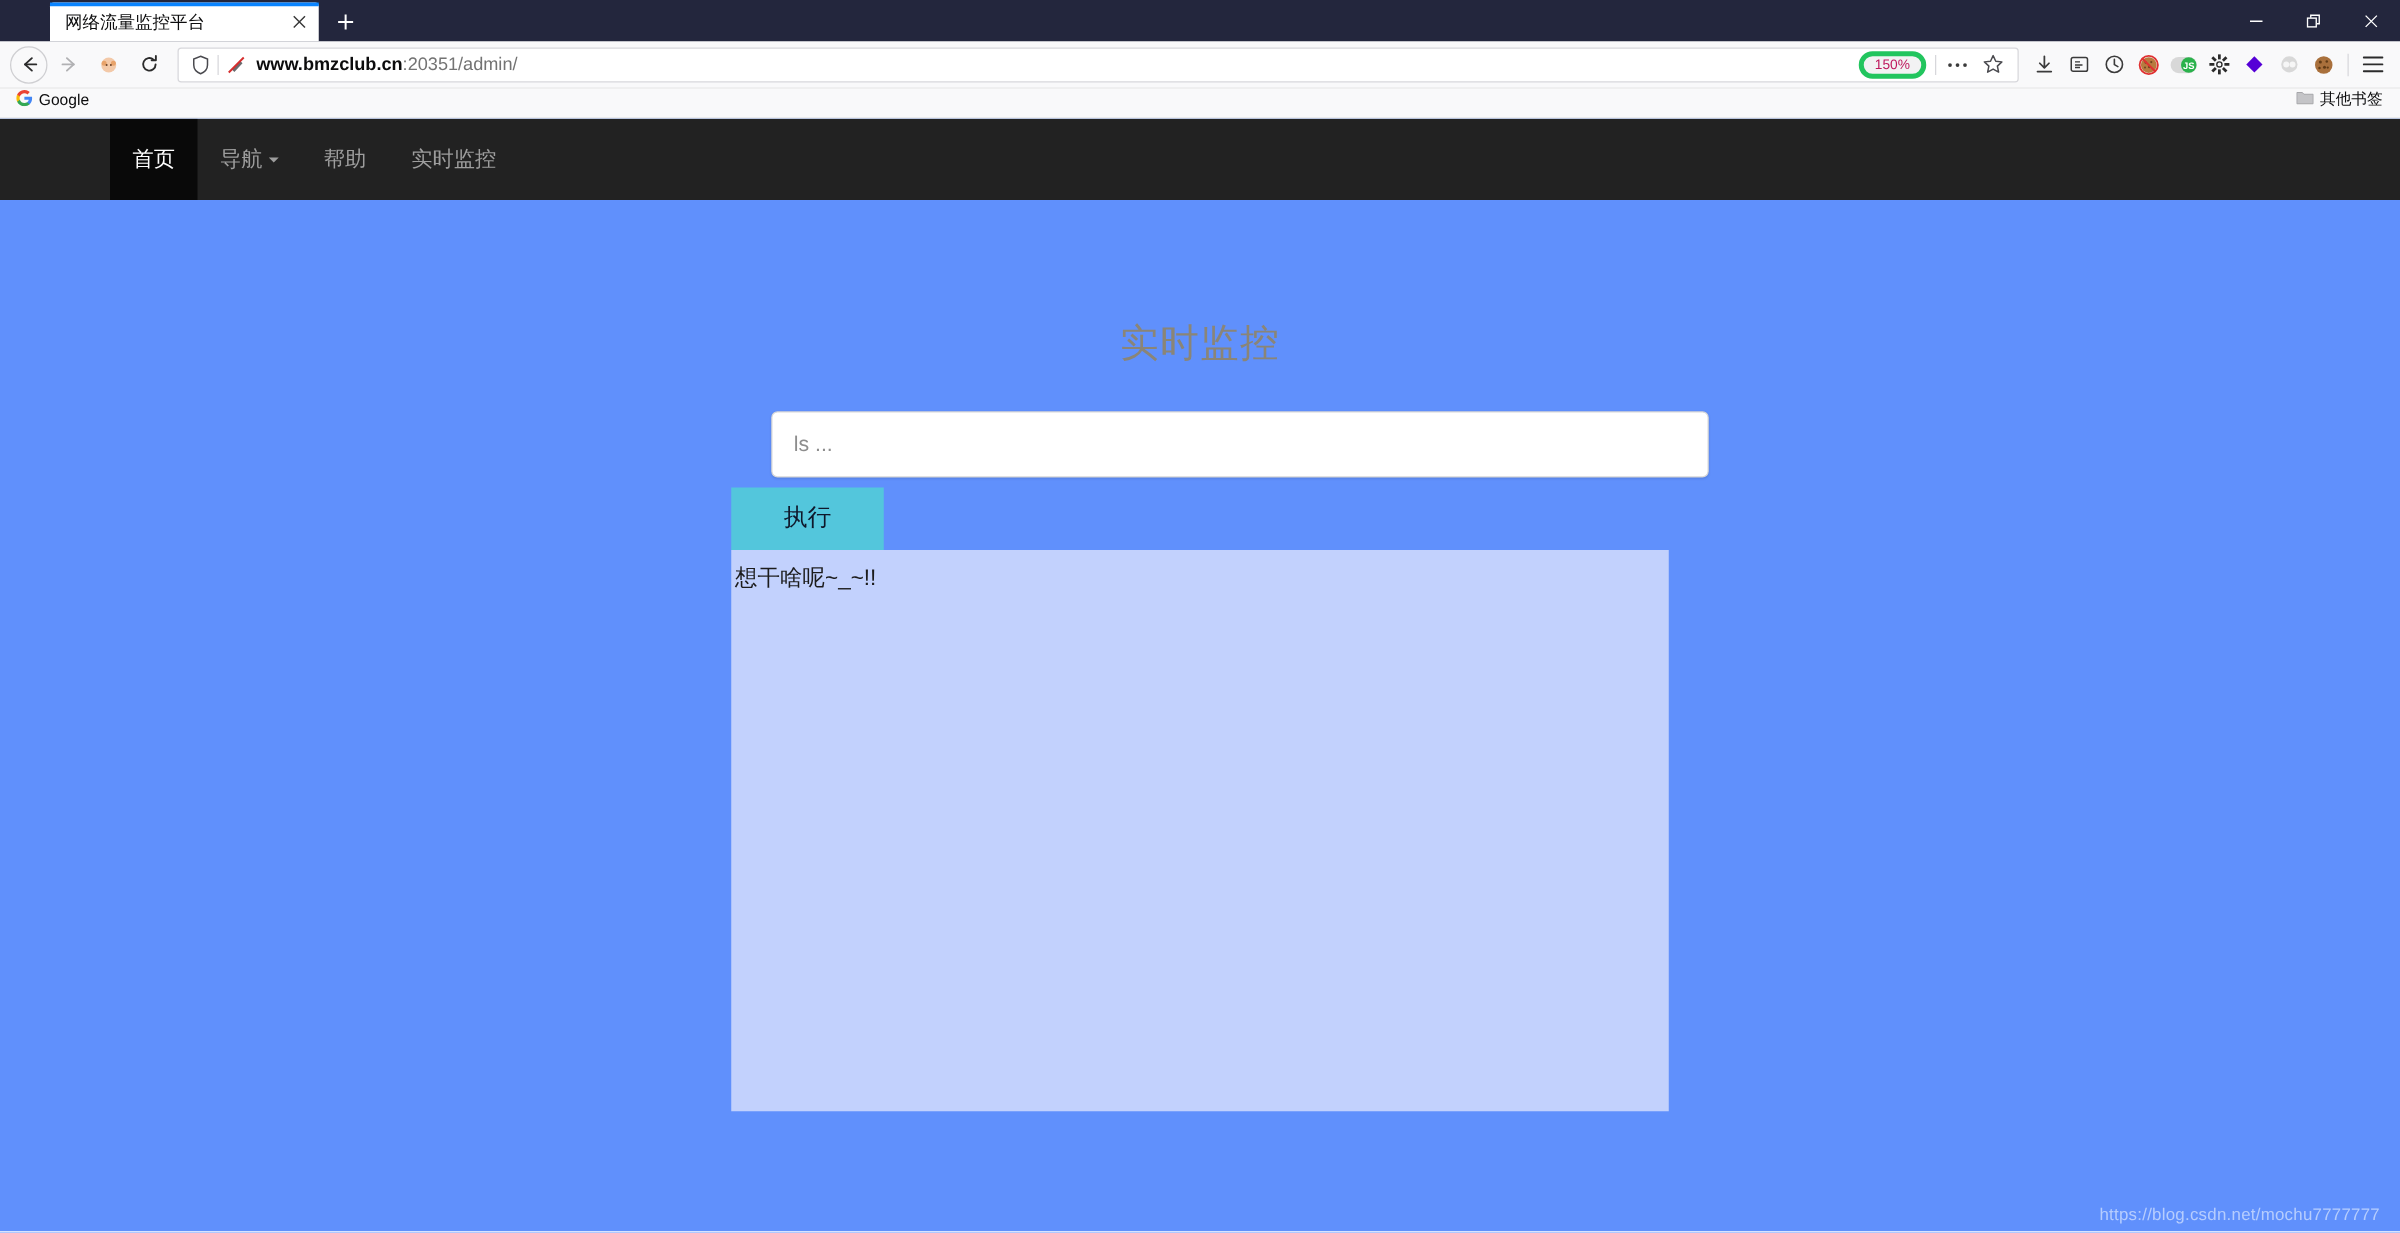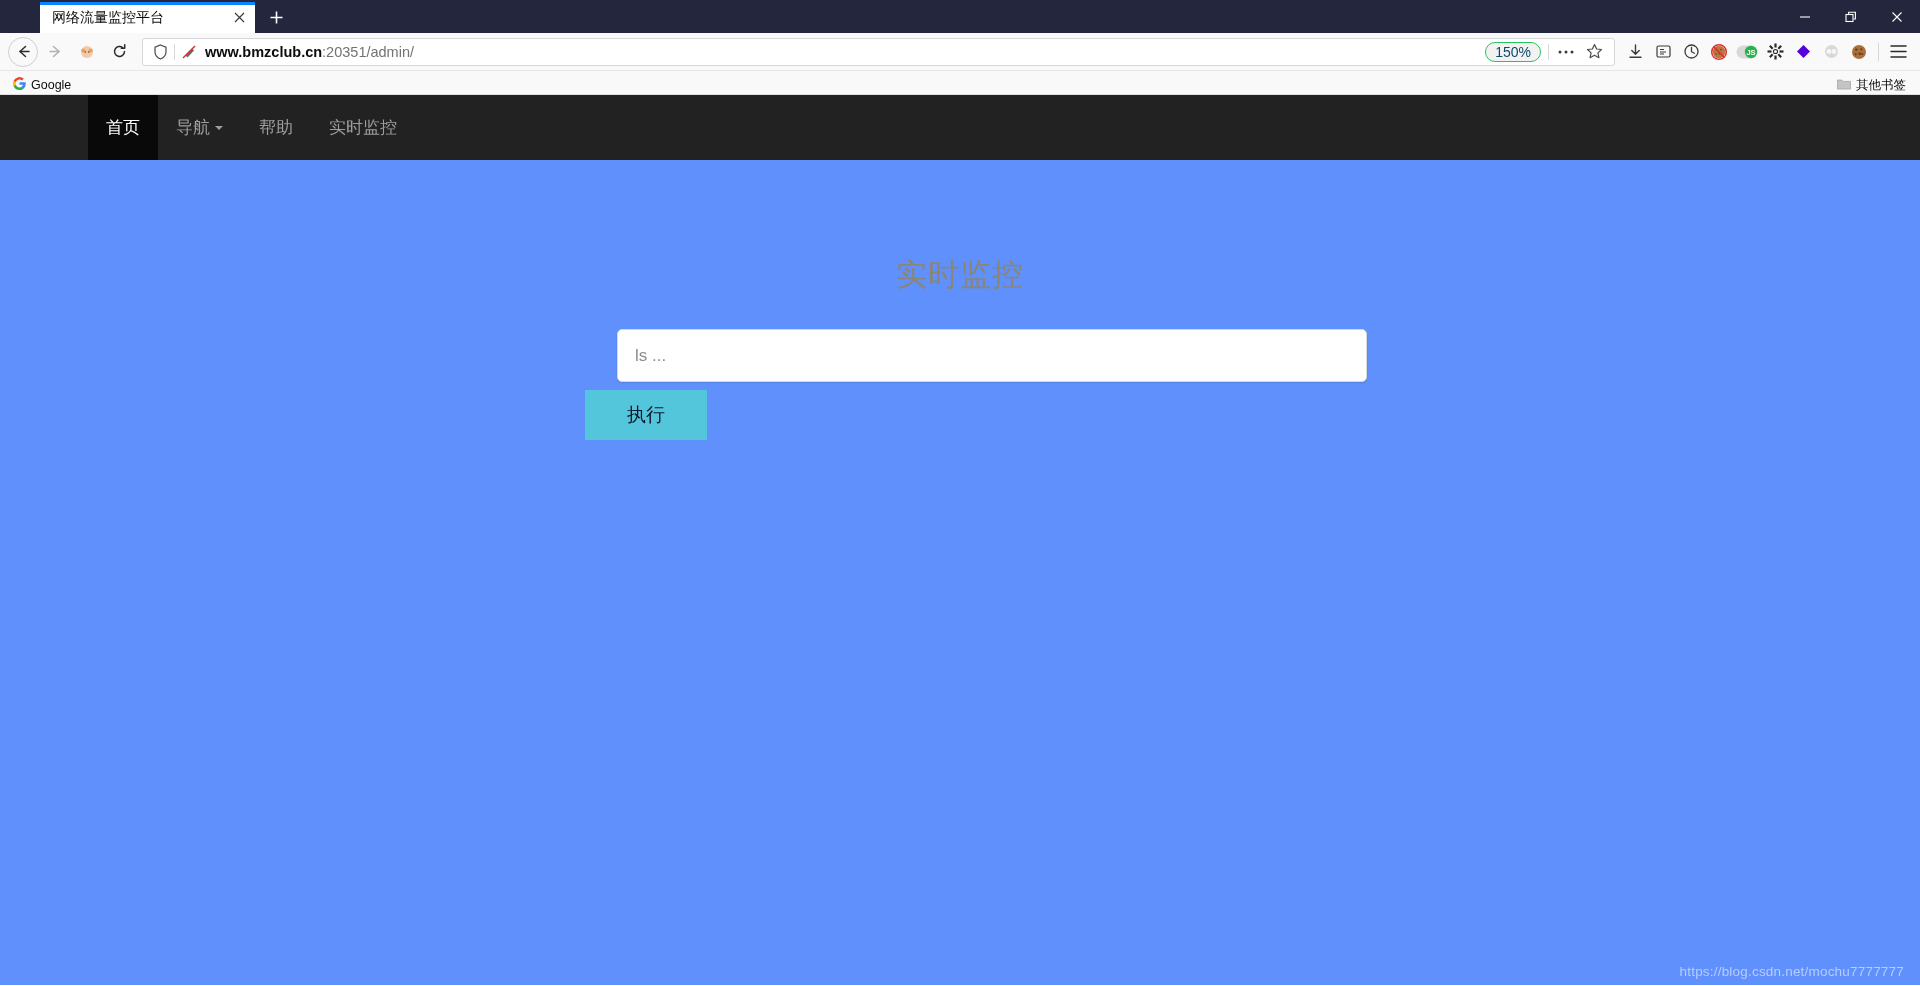--- a/index.html
+++ b/index.html
@@ -56,29 +56,29 @@
     flex:1; height:28px; background:#ffffff; border:1px solid #d7d7db; border-radius:3px;
     display:flex; align-items:center; padding:0 6px; margin:0 6px; position:relative;
   }
   .url-icon { width:22px; height:22px; display:flex; align-items:center; justify-content:center; }
   .url-sep { width:1px; height:16px; background:#d7d7db; margin:0 3px; }
   .url-text {
     flex:1; font-size:14.5px; color:#737373; margin-left:5px; white-space:nowrap; overflow:hidden;
   }
   .url-text b { color:#0c0c0d; font-weight:700; }
   .zoom-badge {
-    font-size:14px; color:#0c4a6e; border:1px solid #22c55e; border-radius:11px;
+    font-size:11px; color:#be185d; border:4px solid #22c55e; border-radius:11px;
     padding:1px 9px; background:#f2f2f3; margin-right:4px;
   }
   .url-trailing { display:flex; align-items:center; }
   .tb-icon { width:28px; height:30px; display:flex; align-items:center; justify-content:center; }
   .tb-sep { width:1px; height:18px; background:#d7d7db; margin:0 5px; }
 
   .bookmarkbar {
-    height:24px; background:#f9f9fa; display:flex; align-items:flex-end;
+    height:24px; background:#f9f9fa; display:flex; align-items:flex-start;
     padding:0 8px; border-bottom:1px solid #dedede; font-size:12.5px; color:#0c0c0d;
   }
   .bm-item { display:flex; align-items:center; gap:5px; padding:1px 5px; }
   .bm-right { margin-left:auto; display:flex; align-items:center; gap:5px; padding-right:6px; }
 
   
   .viewport { height:890px; background:#6090fc; position:relative; overflow:hidden; }
 
   .sitenav {
     height:65px; background:#222222; display:flex; align-items:stretch;
@@ -354,17 +354,18 @@
       <div class="navitem">
         <span>实时监控</span>
       </div>
     </div>
 
     <div class="page-title">实时监控</div>
 
     <div class="panel">
       <input class="cmd-input" type="text" placeholder="ls ..." style="">
       <button class="run-btn">执行</button>
+      <div class="output">想干啥呢~_~!!</div>
     </div>
 
     <div class="watermark">https://blog.csdn.net/mochu7777777</div>
   </div>
 </div>
 
 </body></html>

